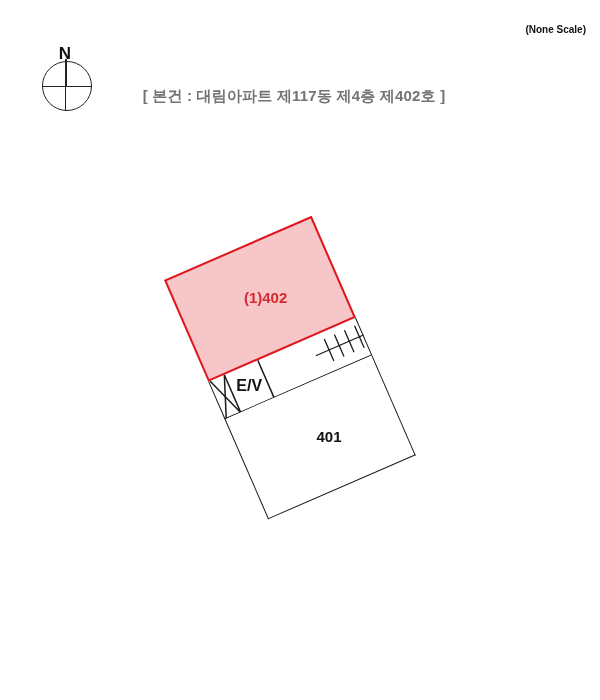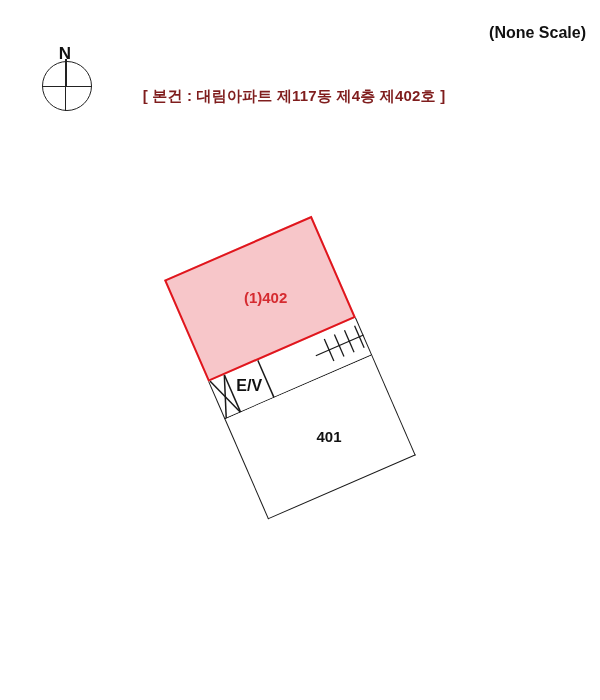--- a/index.html
+++ b/index.html
@@ -6,25 +6,25 @@
   *{box-sizing:border-box;}
   .canvas{
     position:relative;width:600px;height:700px;background:#ffffff;
     font-family:"Liberation Sans","DejaVu Sans",sans-serif;
     overflow:hidden;margin:0 auto;
   }
 
   
   .scale-note{
     position:absolute;top:24px;right:14px;
-    font-size:16px;font-weight:bold;color:#111;
+    font-size:10px;font-weight:bold;color:#111;
   }
   .page-title{
     position:absolute;top:87px;left:131px;width:326px;
-    text-align:center;font-size:15px;font-weight:bold;color:#7f1d1d;
+    text-align:center;font-size:15px;font-weight:bold;color:#737373;
     white-space:nowrap;letter-spacing:0.2px;
   }
 
   
   .compass{position:absolute;left:16px;top:18px;width:70px;height:85px;}
   .compass-n{
     position:absolute;left:49px;top:27px;transform:translateX(-50%);
     font-size:17px;font-weight:bold;color:#111;line-height:1;
   }
   .compass-circle{

